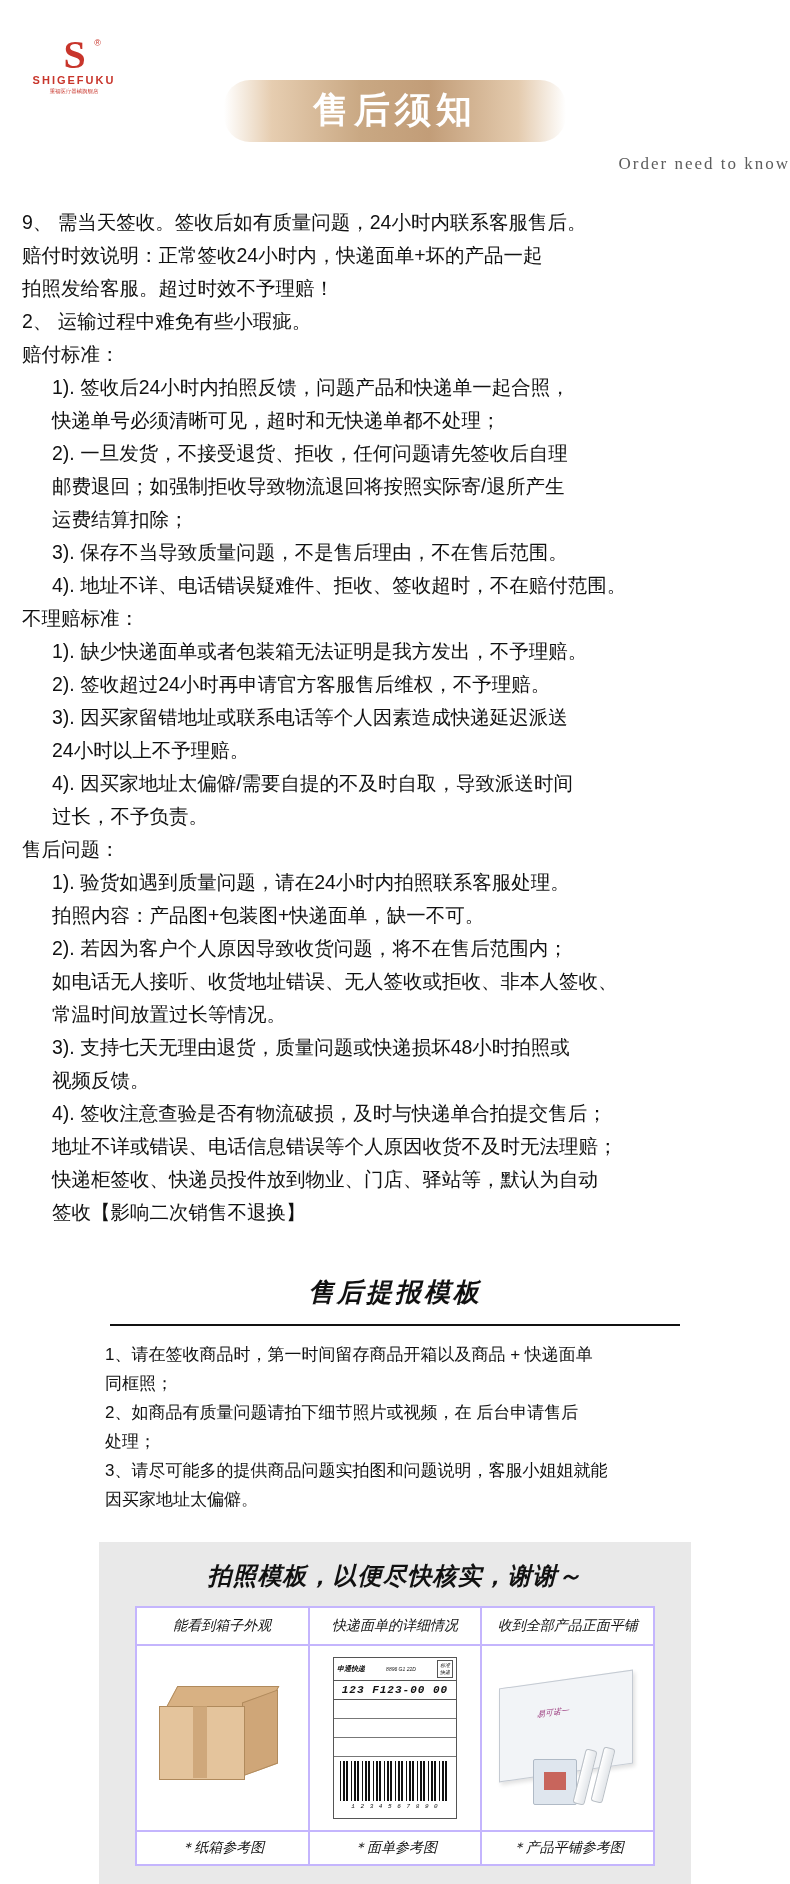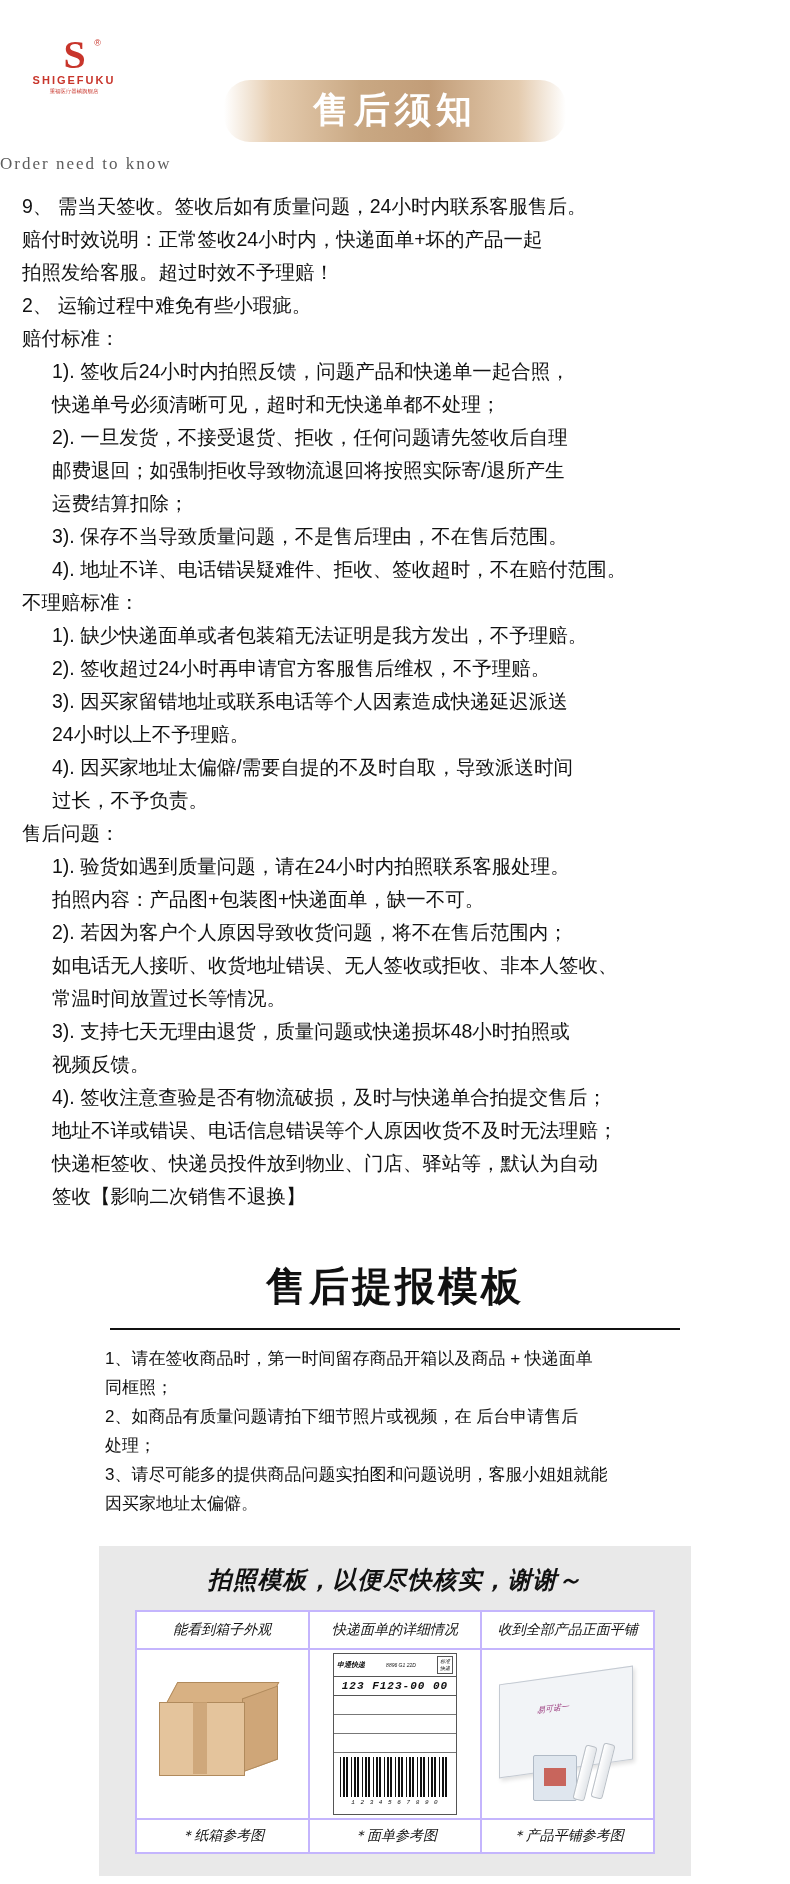--- a/index.html
+++ b/index.html
@@ -80,52 +80,53 @@
   }
   .banner-text {
     font-family: "Liberation Serif", serif;
     font-size: 36px;
     font-weight: bold;
     color: #ffffff;
     letter-spacing: 5px;
     line-height: 42px;
   }
   .banner-en {
-    text-align: left;
+    text-align: right;
     font-size: 17px;
     color: #5c5c5c;
     letter-spacing: 2px;
     margin-top: 12px;
-    margin-bottom: 16px;
+    margin-bottom: 32px;
     font-family: "Liberation Serif", serif;
   }
 
   
   .content {
     padding: 0 24px 0 22px;
     font-size: 19.5px;
     line-height: 33px;
     color: #111111;
   }
   .line {
     white-space: nowrap;
   }
   .l0 { margin-left: 0px; }
   .l1 { margin-left: 30px; }
 
   
   .tpl-title {
     text-align: center;
     font-family: "Liberation Serif", serif;
-    font-size: 40px;
+    font-size: 26px;
     font-weight: bold;
     letter-spacing: 3px;
     color: #111;
     margin-top: 46px;
     margin-bottom: 14px;
+    font-style: italic;
   }
   .tpl-rule {
     width: 570px;
     height: 2px;
     background: #111;
     margin: 0 auto 14px;
   }
   .tpl-list {
     width: 580px;
     margin: 0 auto;
@@ -164,21 +165,21 @@
     vertical-align: middle;
     font-size: 14px;
     color: #111;
   }
   .hdr-row td {
     height: 34px;
     font-size: 14.5px;
   }
   .img-row td {
     height: 168px;
-    padding: 0;
+    padding: 8px;
   }
   .cap-row td {
     height: 30px;
     font-size: 13px;
   }
 
   
   .box-ill {
     width: 126px;
     height: 104px;

